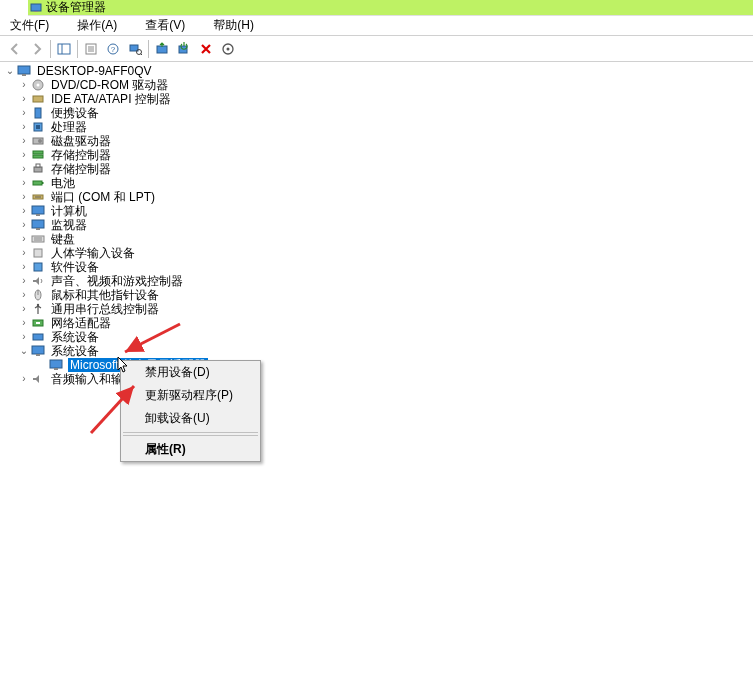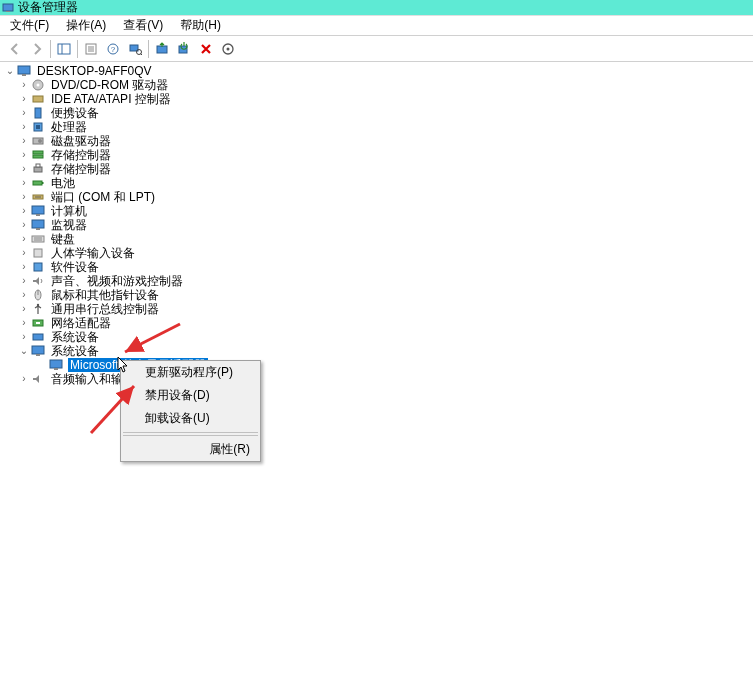--- a/index.html
+++ b/index.html
@@ -7,37 +7,38 @@
     margin: 0;
     font-family: "Microsoft YaHei", "SimSun", Tahoma, sans-serif;
     font-size: 12px;
     background: #fff;
     width: 753px;
     height: 692px;
     overflow: hidden;
     position: relative;
   }
   .titlebar {
-    background: #5eead4;
+    background: #bef264;
     height: 16px;
     display: flex;
     align-items: center;
     padding: 0 2px;
     border-bottom: 1px solid #e0e0e0;
+    margin-left: 28px;
   }
   .titlebar .app-icon {
     width: 12px; height: 12px; margin-right: 4px;
     display:flex;align-items:center;justify-content:center;
   }
   .menubar {
     height: 20px;
     display: flex;
     align-items: center;
     padding: 0 4px;
-    gap: 5px;
+    gap: 16px;
     border-bottom: 1px solid #d0d0d0;
   }
   .menubar .menu-item { padding: 2px 6px; cursor: default; }
   .toolbar {
     height: 26px;
     display: flex;
     align-items: center;
     padding: 0 4px;
     gap: 0;
     border-bottom: 1px solid #d0d0d0;
@@ -80,21 +81,21 @@
     width:141px;
     background:#f0f0f0;
     border:1px solid #a0a0a0;
     box-shadow:2px 2px 3px rgba(0,0,0,.3);
   }
   .contextmenu .cm-item {
     padding:3px 10px 3px 24px;
     cursor:default;
   }
   .contextmenu .cm-sep { height:1px; background:#c0c0c0; margin:2px 2px; }
-  .contextmenu .cm-item.bold { font-weight:normal;text-align:right; }
+  .contextmenu .cm-item.bold { font-weight:bold; }
   .cursor-img {
     position:absolute;
     left:117px; top:356px;
     font-size:14px;
     pointer-events:none;
   }
   .disabled { color:#aaa; }
   
   .arrow {
     position:absolute;
@@ -412,22 +413,22 @@
     <span class="dev-icon">
         <svg width="14" height="12">
           <path d="M2 5 L5 5 L8 2 L8 10 L5 7 L2 7 Z" fill="#888"></path>
         </svg>
       </span>
     <span class="label">音频输入和输出</span>
   </div>
 </div>
 
 <div class="contextmenu">
+  <div class="cm-item">禁用设备(D)</div>
   <div class="cm-item">更新驱动程序(P)</div>
-  <div class="cm-item">禁用设备(D)</div>
   <div class="cm-item">卸载设备(U)</div>
   <div class="cm-sep"></div>
   <div class="cm-sep"></div>
   <div class="cm-item bold">属性(R)</div>
 </div>
 
 <span class="cursor-img">
   <svg width="14" height="18" viewBox="0 0 14 18">
       <path d="M1 1 L1 14 L4 11 L6 16 L8 15 L6 10 L10 10 Z" fill="#fff" stroke="#000" stroke-width="1"></path>
     </svg>

